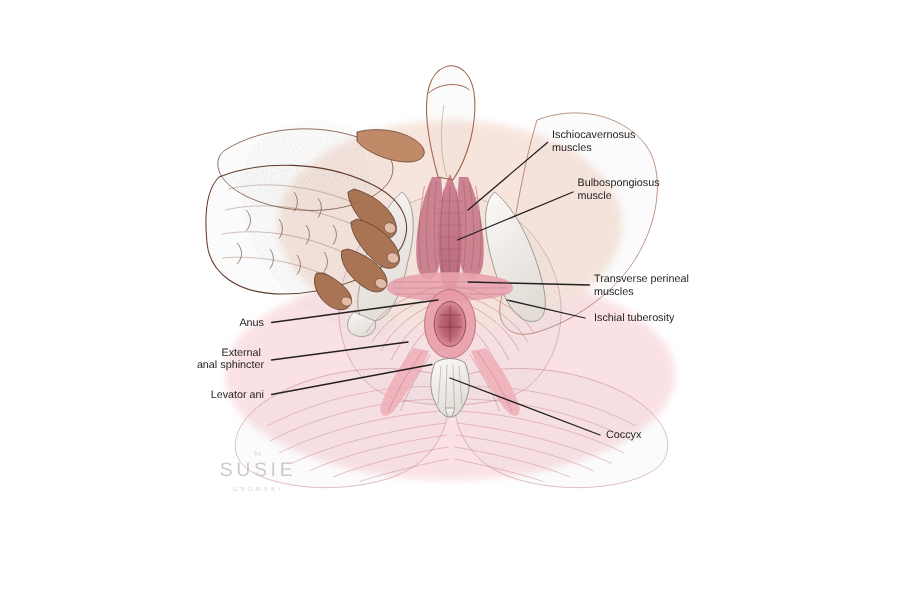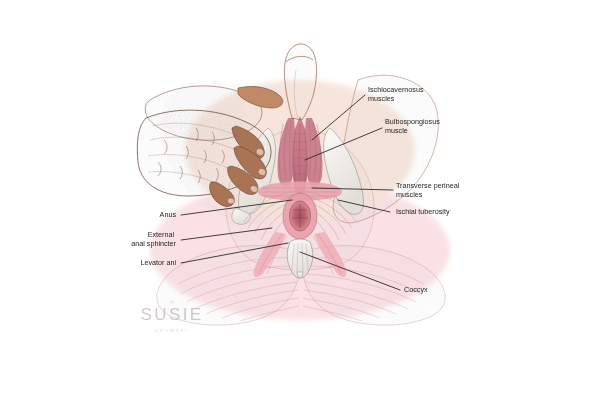--- a/index.html
+++ b/index.html
@@ -14,21 +14,21 @@
   .wm{
     position:absolute;
     left:126px;top:300px;
     width:92px;
     text-align:center;
     color:#cfc6c8;
     opacity:.85;
     pointer-events:none;
   }
   .wm .wm-pre{font-size:3.6px;letter-spacing:.4px;display:block;margin-bottom:.5px;}
-  .wm .wm-main{font-size:17px;letter-spacing:2.4px;display:block;font-weight:400;color:#c9bfc1;}
+  .wm .wm-main{font-size:13px;letter-spacing:2.4px;display:block;font-weight:400;color:#c9bfc1;}
   .wm .wm-sub{font-size:3.9px;letter-spacing:2.2px;display:block;margin-top:3px;color:#d2c9cb;}
 </style>
 </head>
 <body>
 
 <svg id="stage" viewBox="0 0 600 400" xmlns="http://www.w3.org/2000/svg">
   <defs>
 
     <filter id="soft" x="-20%" y="-20%" width="140%" height="140%">
       <feGaussianBlur stdDeviation="1.1"></feGaussianBlur>

